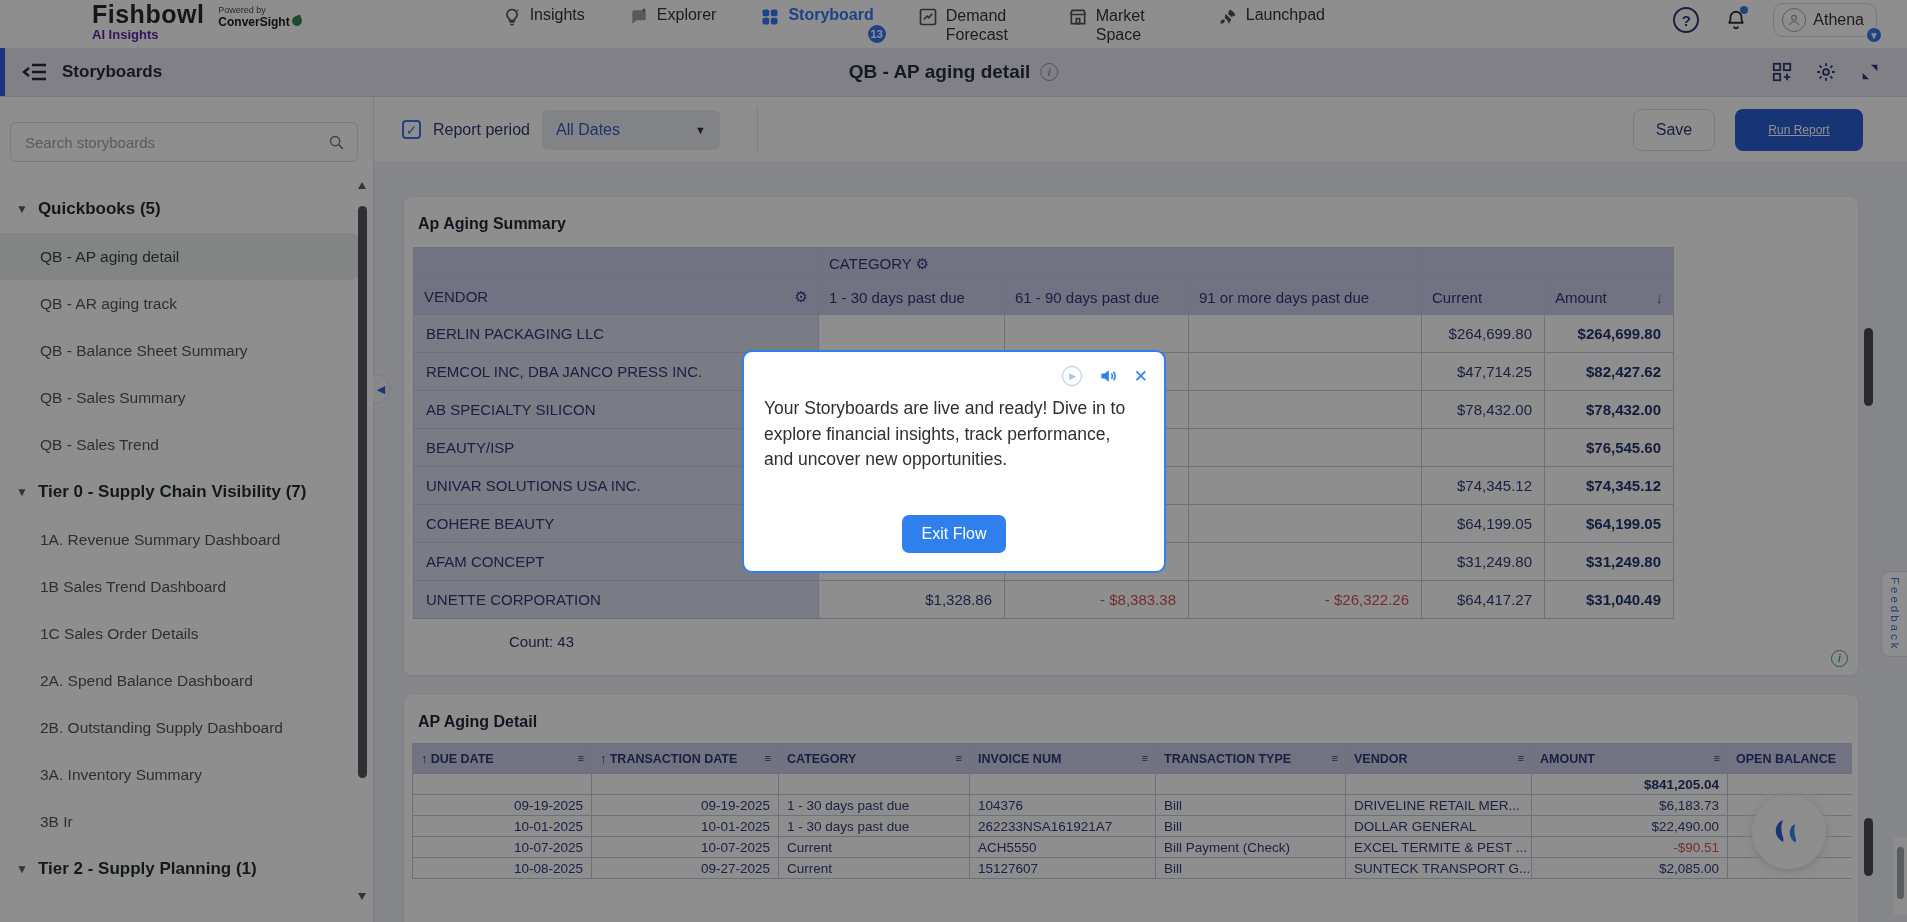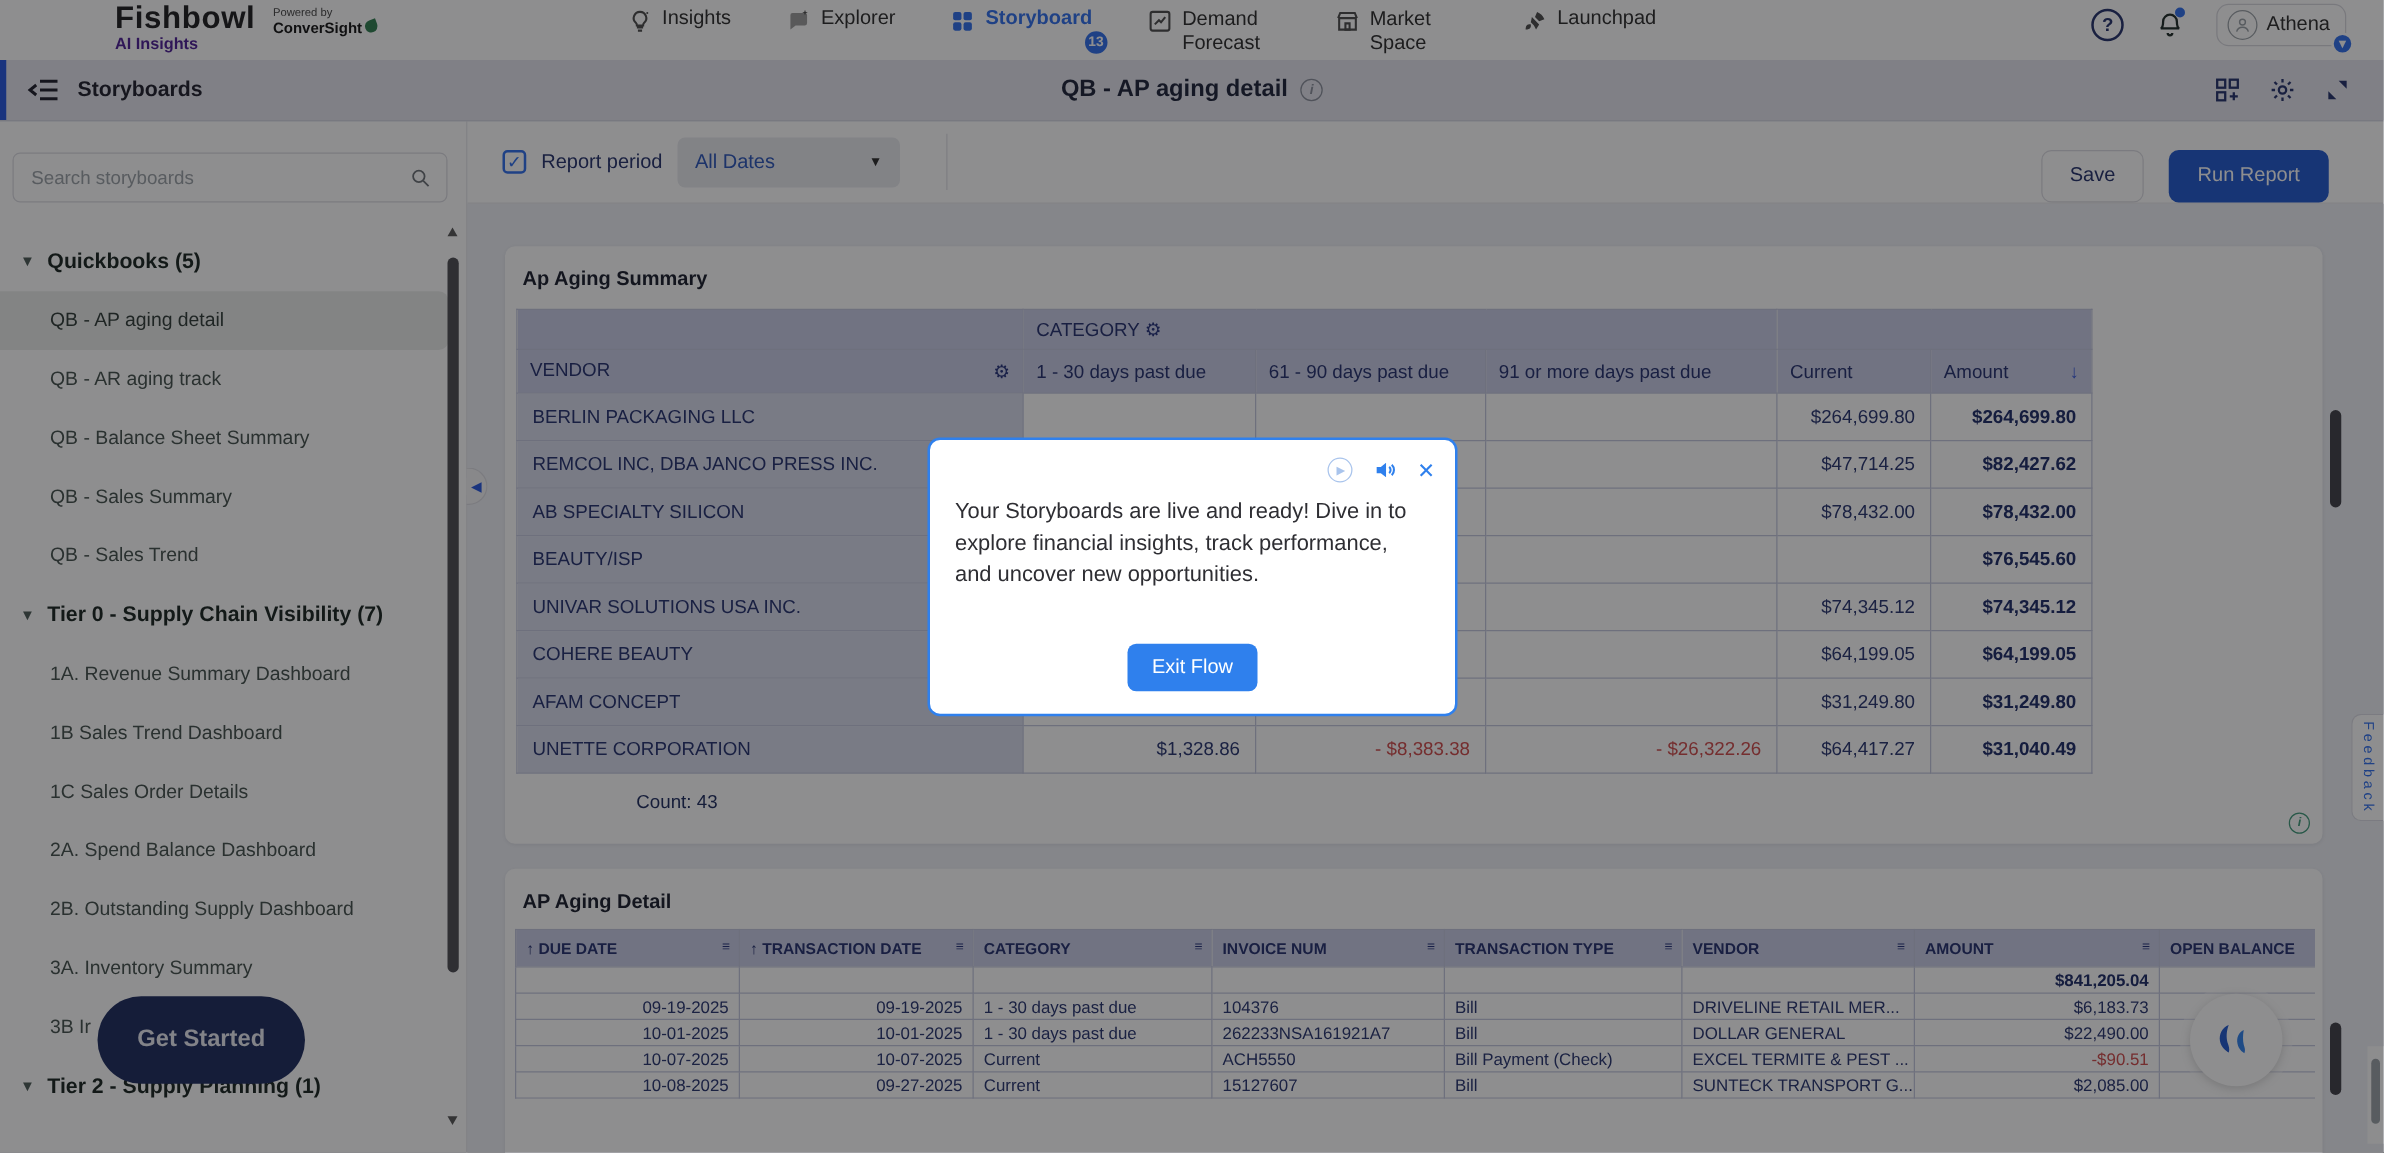--- a/index.html
+++ b/index.html
@@ -77,25 +77,25 @@
   
   .filterbar{position:absolute;top:0;left:0;right:0;height:66px;background:#fff;border-bottom:1px solid #e7e7ec;}
   .fb-left{position:absolute;left:28px;top:0;height:100%;display:flex;align-items:center;gap:12px;}
   .chk{width:19px;height:19px;border:2px solid #2f6fed;border-radius:4px;background:#fff;color:#2f6fed;font-size:14px;font-weight:bold;
        display:flex;align-items:center;justify-content:center;cursor:pointer;}
   .fb-label{font-size:16px;color:#23306b;}
   .dd{width:178px;height:40px;background:#e9eaef;border-radius:6px;display:flex;align-items:center;padding:0 14px;cursor:pointer;}
   .dd .dd-val{font-size:16px;color:#2b55b9;flex:1;}
   .dd .dd-car{font-size:11px;color:#2b2b2b;}
   .fb-div{position:absolute;left:383px;top:10px;bottom:10px;width:1px;background:#e2e2e8;}
-  .fb-right{position:absolute;right:44px;top:0;height:100%;display:flex;align-items:flex-end;gap:20px;padding-left:44px;}
+  .fb-right{position:absolute;right:44px;top:0;height:100%;display:flex;align-items:center;gap:20px;padding-left:44px;}
   .btn-save{min-width:82px;height:42px;background:#fff;border:1px solid #dcdce2;border-radius:8px;font-size:16px;color:#23306b;
             display:flex;align-items:center;justify-content:center;cursor:pointer;}
-  .btn-run{min-width:128px;height:42px;background:#1f57cf;border-radius:8px;font-size:16px;color:#fff;
-           display:flex;align-items:center;justify-content:center;cursor:pointer;padding:0 18px;}
+  .btn-run{min-width:128px;height:42px;background:#1f57cf;border-radius:8px;font-size:12px;color:#fff;
+           display:flex;align-items:center;justify-content:center;cursor:pointer;padding:0 18px;text-decoration:underline;}
 
   
   .card{position:absolute;background:#fff;border-radius:8px;box-shadow:0 1px 3px rgba(30,30,60,.08);}
   .card.sum-card{left:30px;top:100px;width:1454px;height:478px;}
   .card.det-card{left:30px;top:598px;width:1454px;height:312px;}
   .card-title{font-size:16px;font-weight:bold;color:#171c2b;padding:18px 0 0 14px;}
 
   table{border-collapse:collapse;table-layout:fixed;}
   .sum-table{margin:14px 0 0 9px;width:1260px;font-size:15px;}
   .sum-table th,.sum-table td{border:1px solid #c3c7de;overflow:hidden;white-space:nowrap;}
@@ -291,21 +291,20 @@
           <div class="grp">
             <span class="chev">▼</span>
             <span>Tier 2 - Supply Planning (1)</span>
           </div>
         </div>
       <div class="sb-scroll">
         <span class="sb-arrow up"></span>
         <span class="sb-thumb"></span>
         <span class="sb-arrow down"></span>
       </div>
-      <div class="get-started">Get Started</div>
     </div>
 
     <div class="main">
       <div class="filterbar">
         <div class="fb-left">
           <span class="chk">✓</span>
           <span class="fb-label">Report period</span>
           <div class="dd">
             <span class="dd-val">All Dates</span>
             <span class="dd-car">▼</span>

